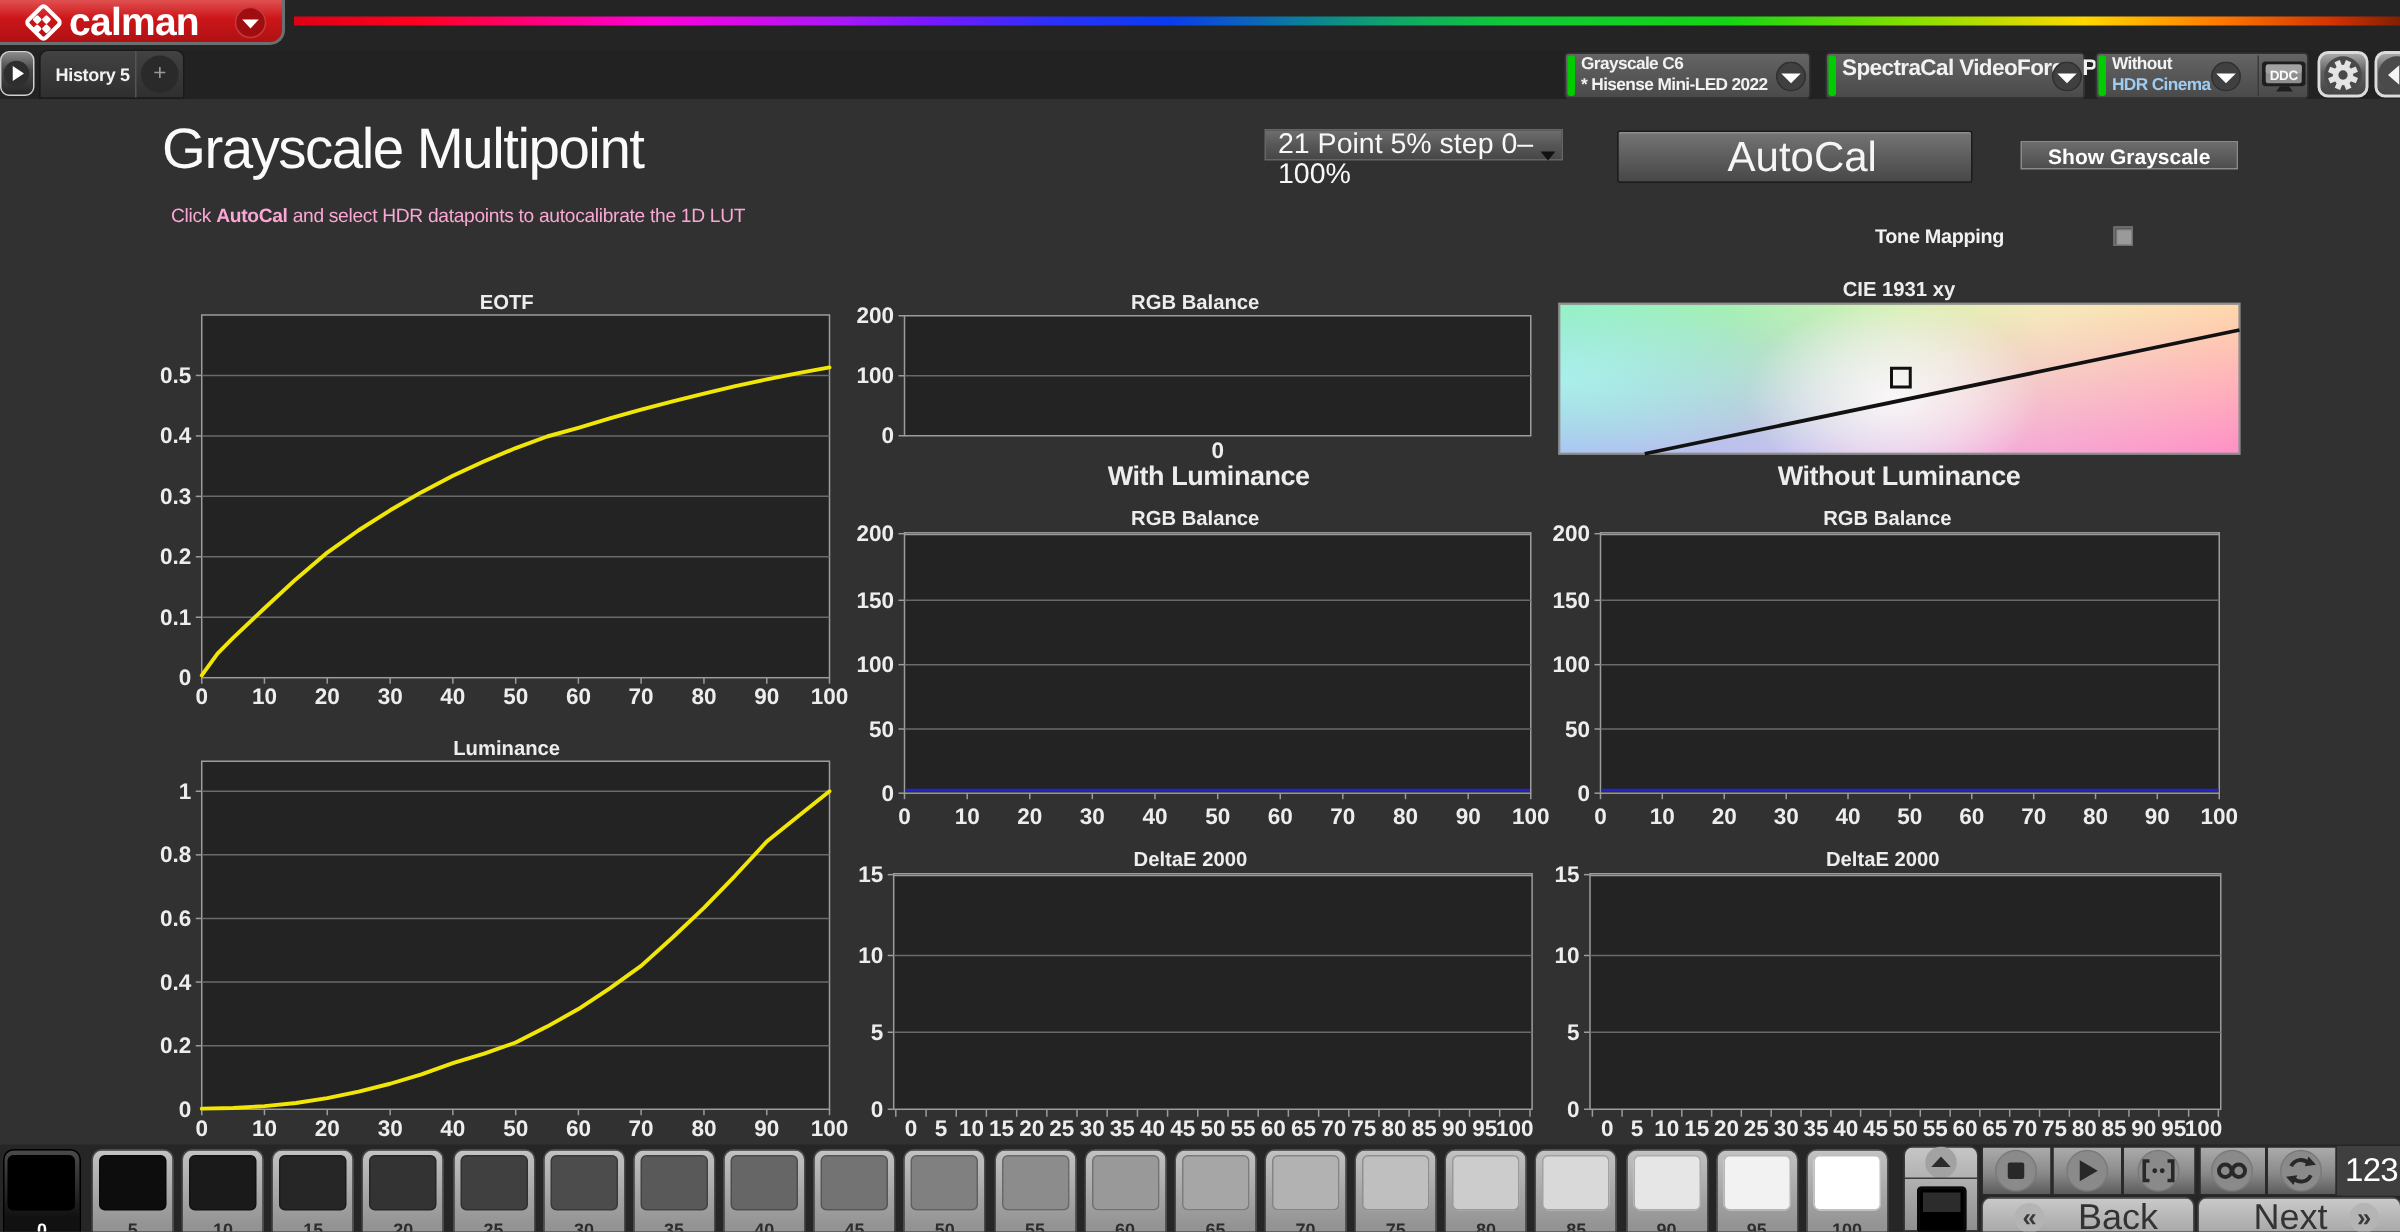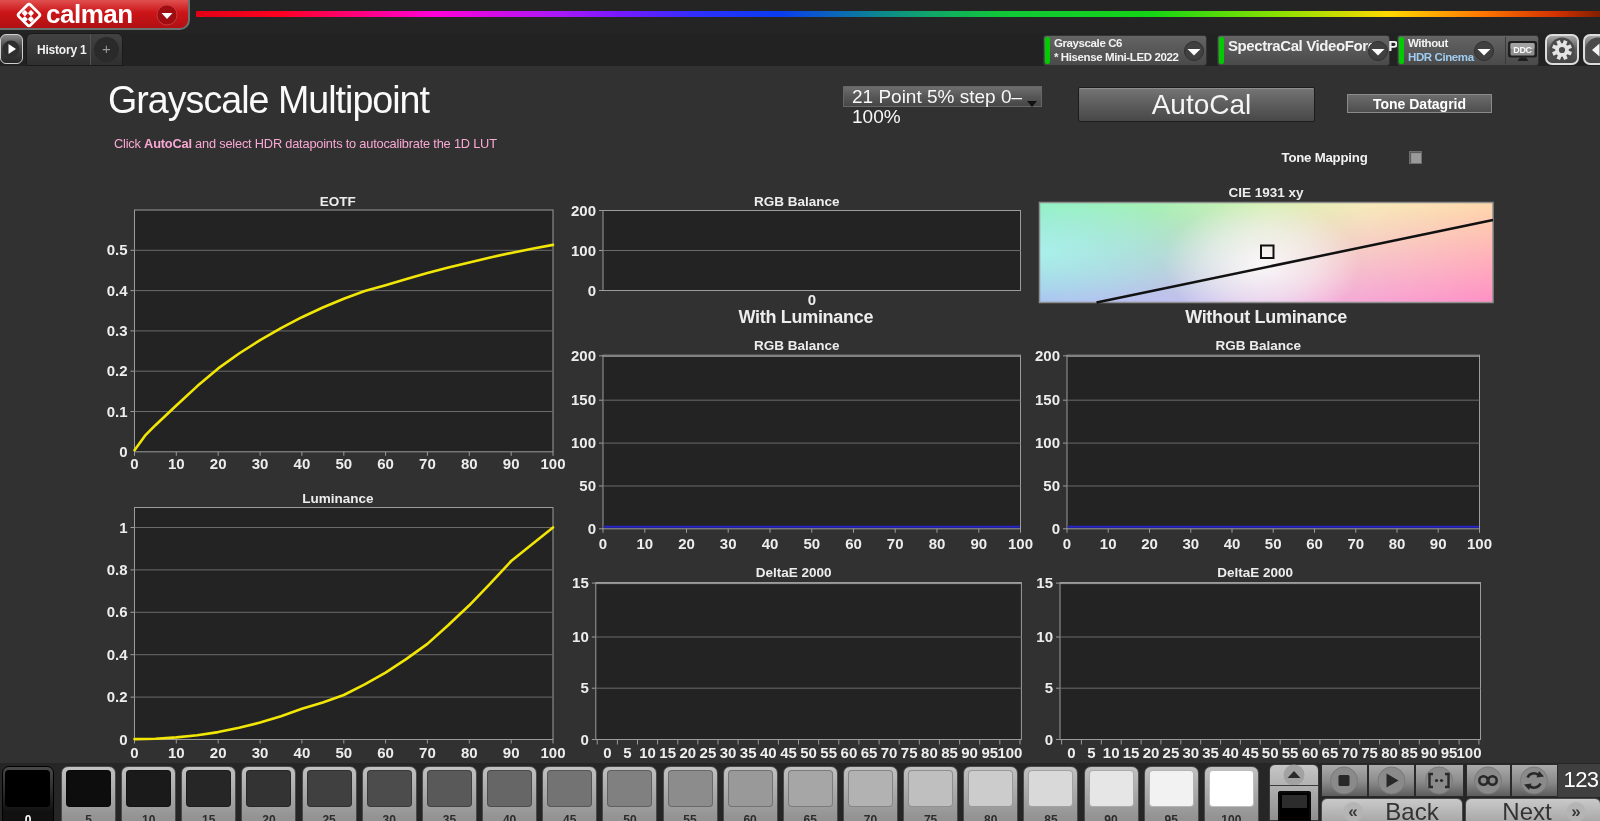--- a/index.html
+++ b/index.html
@@ -31,21 +31,21 @@
 <polygon points="5.5,9 16.5,9 11,15" fill="#fff"></polygon>
   </svg>
 <div class="abs" style="left:0;top:34px;width:23px;height:30px;border:1.5px solid #cfcfcf;border-radius:6px;
 background:linear-gradient(#8a8a8a,#4a4a4a 40%,#262626)"></div>
 <svg class="abs" style="left:2px;top:36px" width="19" height="26">
 <circle cx="9" cy="13" r="8.5" fill="#2e2e2e"></circle>
     <polygon points="6.5,8 14,13 6.5,18" fill="#fff"></polygon>
   </svg>
 <div class="abs" style="left:26px;top:33px;width:97px;height:33px;background:linear-gradient(#424242,#2f2f2f);
 border-radius:6px 6px 0 0;border:1px solid #1a1a1a"></div>
-<div class="abs" style="left:37px;top:43px;color:#f2f2f2;font-size:12px;font-weight:bold;letter-spacing:-0.2px">History 1</div>
+<div class="abs" style="left:37px;top:43px;color:#f2f2f2;font-size:12px;font-weight:bold;letter-spacing:-0.2px">History 5</div>
 <div class="abs" style="left:90px;top:34px;width:1px;height:31px;background:#555"></div>
 <div class="abs" style="left:94px;top:37px;width:25px;height:25px;border-radius:50%;background:#2a2a2a;
 color:#999;font-size:15px;text-align:center;line-height:24px">+</div>
 <div class="abs" style="left:1043px;top:35px;width:164px;height:31px;border-radius:3px;
 background:linear-gradient(#646464,#4a4a4a);border:1px solid #333"></div>
 <div class="abs" style="left:1045px;top:37px;width:5px;height:27px;background:#00cc00;border-radius:2px"></div>
 <div class="abs" style="left:1054px;top:37px;color:#f2f2f2;font-size:11.5px;font-weight:bold;letter-spacing:-0.4px;white-space:nowrap">Grayscale C6</div>
 <div class="abs" style="left:1054px;top:51px;color:#f2f2f2;font-size:11.5px;font-weight:bold;letter-spacing:-0.4px;white-space:nowrap">* Hisense Mini-LED 2022</div>
 <svg class="abs" style="left:1184px;top:41px" width="20" height="20">
 <circle cx="10" cy="10" r="9.5" fill="#404040"></circle>
@@ -107,22 +107,22 @@
 <div class="abs" style="left:114px;top:136px;color:#f9a8d4;font-size:12.8px;letter-spacing:-0.2px">Click <b>AutoCal</b> and select HDR datapoints to autocalibrate the 1D LUT</div>
 <div class="abs" style="left:843px;top:86px;width:199px;height:21px;border:1px solid #666;
 background:linear-gradient(#6e6e6e,#575757 50%,#474747);color:#f8f8f8;font-size:19px;line-height:20px;padding-left:8px">21 Point 5% step 0–100%</div>
 <svg class="abs" style="left:1026px;top:100px" width="12" height="8">
 <polygon points="1,1 11,1 6,7" fill="#111"></polygon>
   </svg>
 <div class="abs" style="left:1078px;top:87px;width:237px;height:35px;border:1px solid #1c1c1c;border-radius:2px;
 background:linear-gradient(#757575,#5d5d5d 50%,#484848);box-shadow:inset 0 1px 0 #8e8e8e;
 color:#f5f5f5;font-size:28px;text-align:center;line-height:33px;padding-left:10px">AutoCal</div>
 <div class="abs" style="left:1347px;top:93.5px;width:145px;height:19.5px;border:1px solid #8a8a8a;
-background:linear-gradient(#6c6c6c,#4e4e4e);color:#fff;font-size:14px;font-weight:bold;text-align:center;line-height:18px">Tone Datagrid</div>
-<div class="abs" style="left:1250px;top:150px;width:149px;text-align:center;color:#f2f2f2;font-size:13.2px;font-weight:bold;letter-spacing:-0.2px">Tone Mapping</div>
+background:linear-gradient(#6c6c6c,#4e4e4e);color:#fff;font-size:14px;font-weight:bold;text-align:center;line-height:18px">Show Grayscale</div>
+<div class="abs" style="left:1250px;top:150px;width:149px;text-align:left;color:#f2f2f2;font-size:13.2px;font-weight:bold;letter-spacing:-0.2px">Tone Mapping</div>
 <div class="abs" style="left:1409px;top:151px;width:13px;height:13px;background:#9a9a9a;border:1px solid #6e6e6e;box-shadow:inset 1px 1px 1px #555"></div>
 <svg class="abs" style="left:0;top:0" width="1600" height="821">
     <defs>
 <linearGradient id="cieH" x1="0" y1="0" x2="1" y2="0">
  <stop offset="0" stop-color="#8ef2bd"></stop>
         <stop offset="0.25" stop-color="#a5f2b4"></stop>
  <stop offset="0.5" stop-color="#d8f2b4"></stop>
         <stop offset="0.72" stop-color="#f7ecba"></stop>
  <stop offset="1" stop-color="#ffd9ac"></stop>
 </linearGradient>

